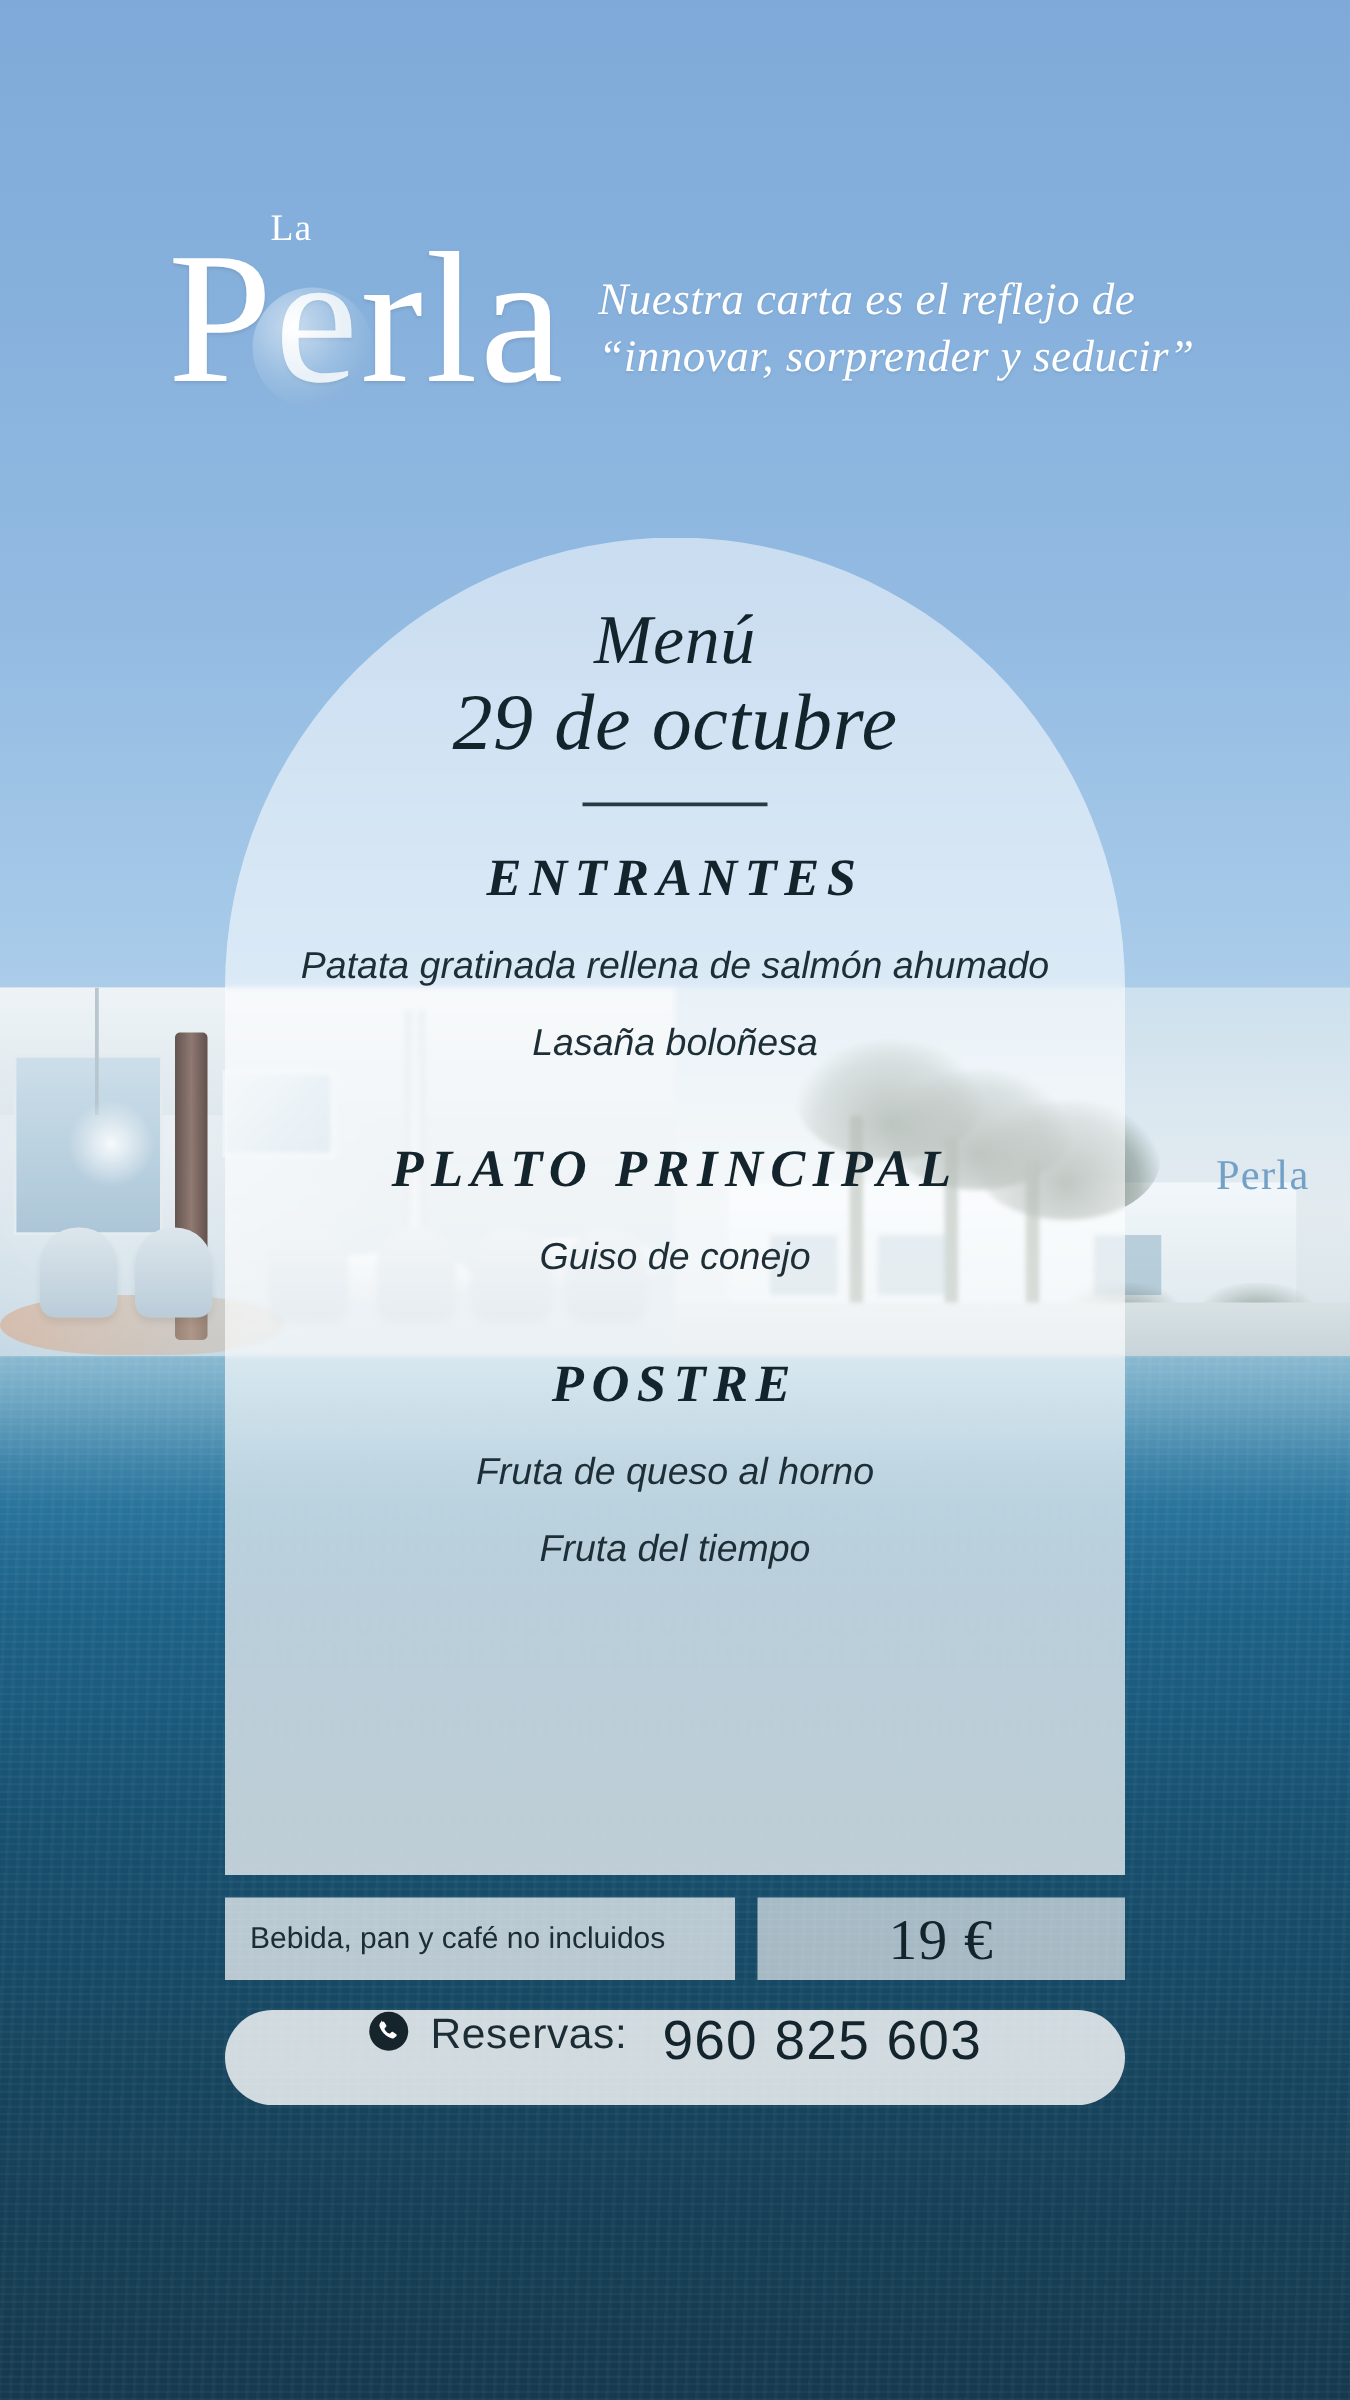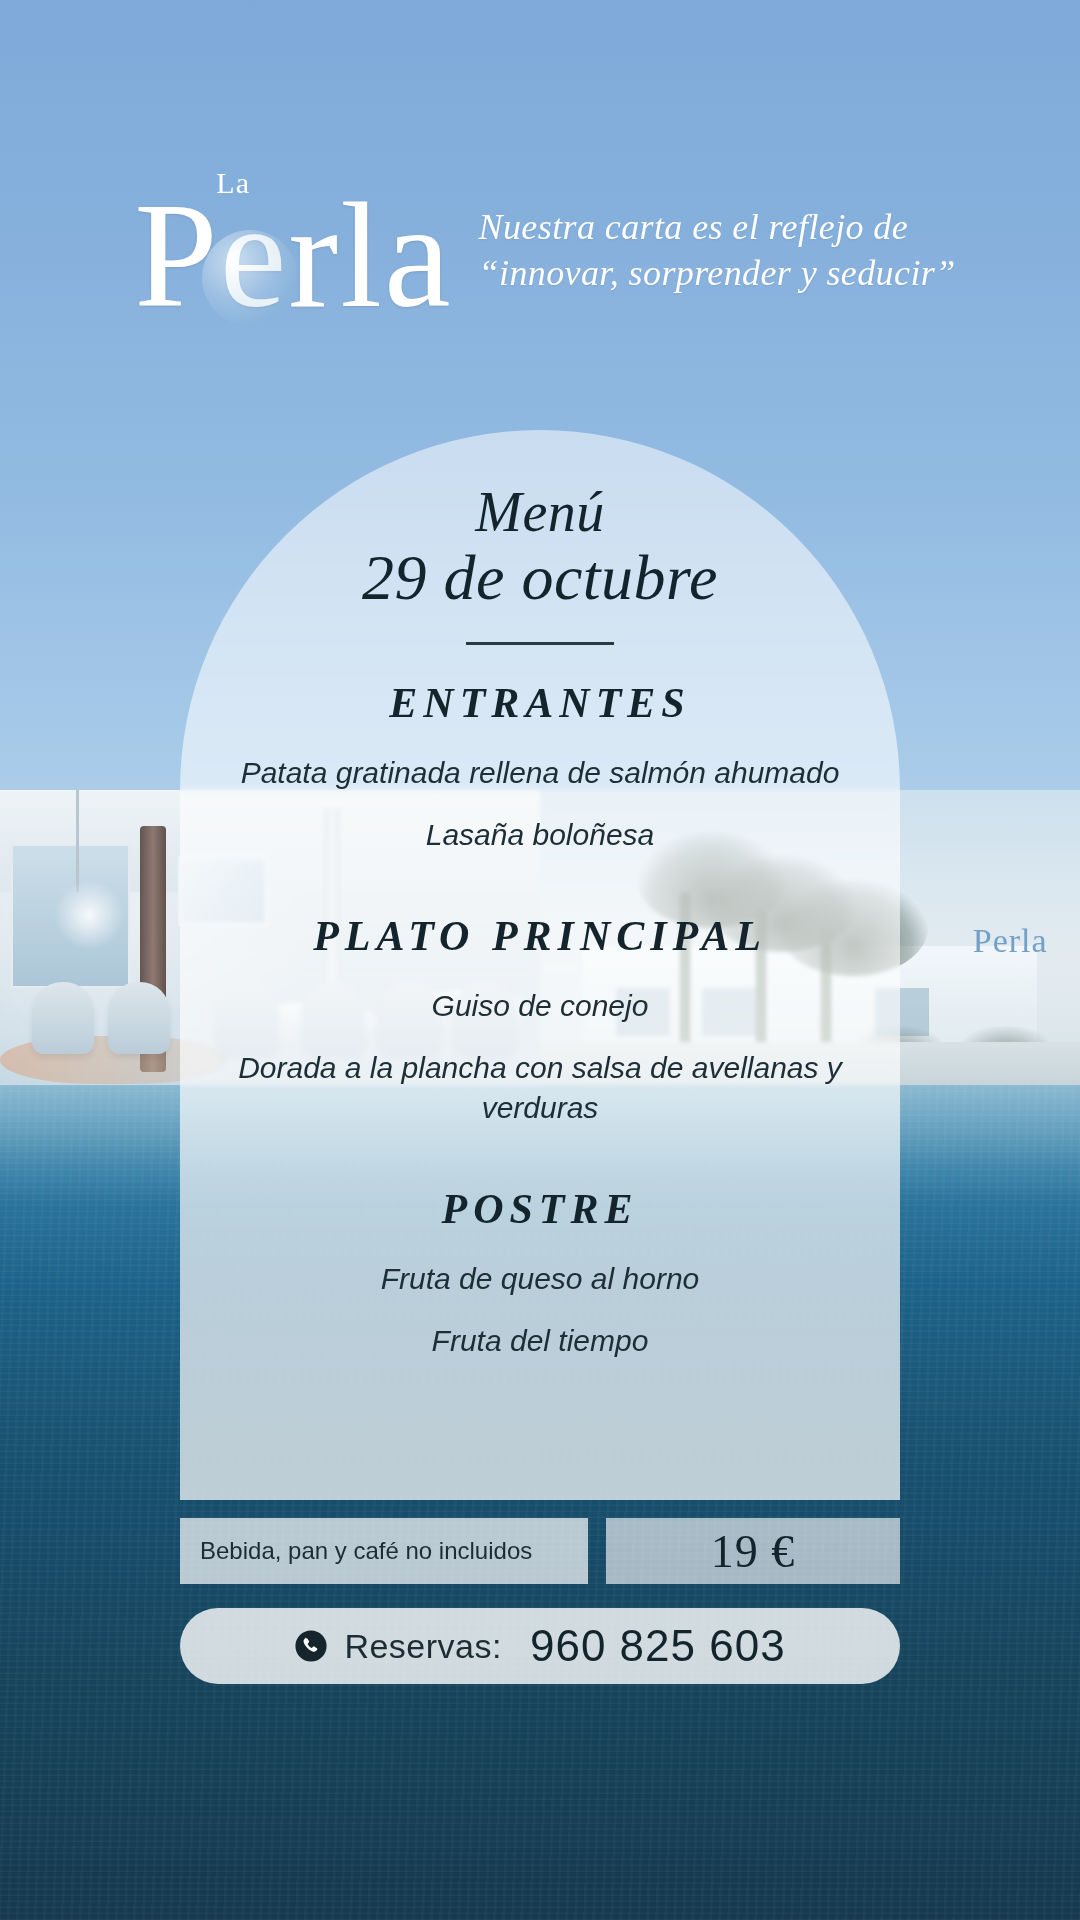--- a/index.html
+++ b/index.html
@@ -193,21 +193,21 @@
     color: #ffffff;
   }
   .brand-pearl {
     position: absolute;
     left: 78px; top: 50px;
     width: 96px; height: 96px;
     border-radius: 50%;
     background: radial-gradient(circle at 35% 32%, rgba(255,255,255,0.55) 0%, rgba(190,215,235,0.35) 45%, rgba(150,185,215,0.18) 70%, rgba(255,255,255,0) 78%);
   }
   .tagline {
-    margin-top: 24px;
+    margin-top: 36px;
     color: #ffffff;
     font-family: "Liberation Serif", serif;
     font-style: italic;
     font-size: 36px;
     line-height: 1.28;
     letter-spacing: 0.4px;
     text-shadow: 0 1px 2px rgba(0,0,0,0.08);
   }
 
   
@@ -291,21 +291,21 @@
     letter-spacing: 1px;
   }
 
   
   .reservations {
     position: absolute;
     left: 180px; top: 1608px;
     width: 720px; height: 76px;
     border-radius: 38px;
     background: rgba(255,255,255,0.80);
-    display: flex; align-items: center; justify-content: center;
+    display: flex; justify-content: center;
     gap: 16px;
   }
   .phone-icon {
     width: 34px; height: 34px;
     display: inline-flex; align-items: center; justify-content: center;
   }
   .res-label {
     font-family: "Liberation Sans", sans-serif;
     font-size: 34px;
     color: #1c2c34;
@@ -382,21 +382,20 @@
     <div class="menu-title">Menú</div>
     <div class="menu-date">29 de octubre</div>
     <div class="divider"></div>
 
     <div class="section-heading">ENTRANTES</div>
     <div class="dish">Patata gratinada rellena de salmón ahumado</div>
     <div class="dish">Lasaña boloñesa</div>
 
     <div class="section-heading spaced">PLATO PRINCIPAL</div>
     <div class="dish">Guiso de conejo</div>
-    <div class="dish">Dorada a la plancha con salsa de avellanas y verduras</div>
 
     <div class="section-heading spaced">POSTRE</div>
     <div class="dish">Fruta de queso al horno</div>
     <div class="dish">Fruta del tiempo</div>
   </div>
 
   <div class="pricebar">
     <div class="price-note">Bebida, pan y café no incluidos</div>
     <div class="price-value">19 €</div>
   </div>

